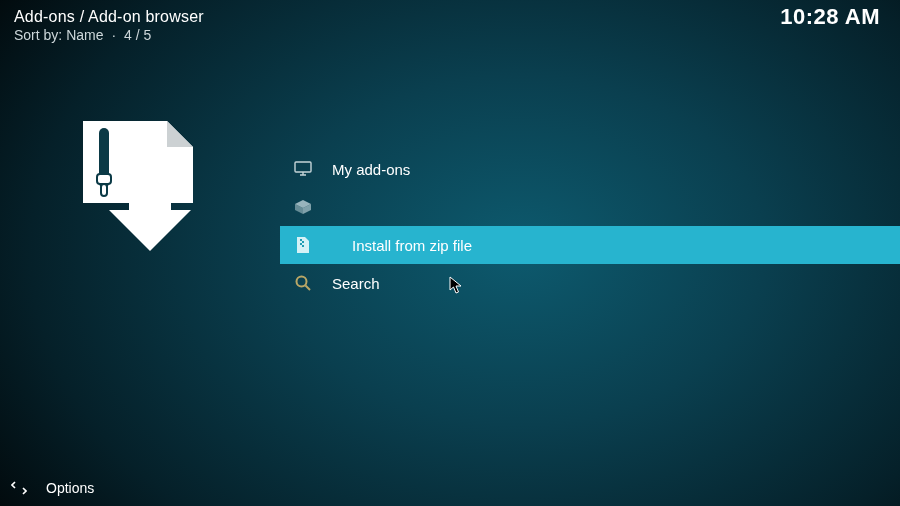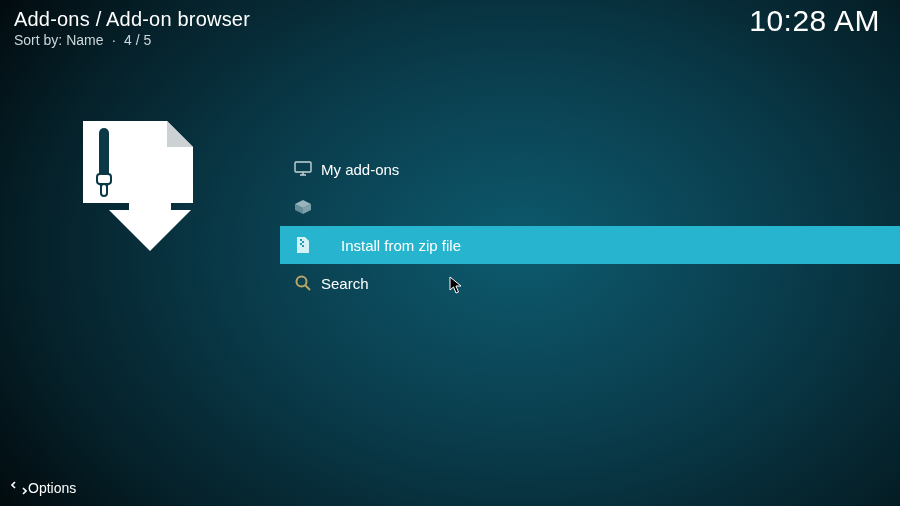--- a/index.html
+++ b/index.html
@@ -2,32 +2,32 @@
 <html><head>
   <meta charset="utf-8">
   <style>
     * { margin: 0; padding: 0; box-sizing: border-box; }
     html, body { width: 900px; height: 506px; overflow: hidden; font-family: Arial, Helvetica, sans-serif; color: #fff; }
     body {
       background: radial-gradient(ellipse 700px 500px at 520px 250px, #0d5a6e 0%, #0a3f4f 35%, #052029 70%, #000 100%);
       position: relative;
     }
     .header { position: absolute; top: 8px; left: 14px; }
-    .header .title { font-size: 20px; font-weight: 400; letter-spacing: .2px; }
+    .header .title { font-size: 16px; font-weight: 400; letter-spacing: .2px; }
     .header .sub { font-size: 14px; color: #cdd7da; margin-top: 1px; }
     .header .sub .dot { margin: 0 4px; }
-    .time { position: absolute; top: 4px; right: 20px; font-size: 30px; font-weight: 400; letter-spacing: .5px; }
+    .time { position: absolute; top: 4px; right: 20px; font-size: 22px; font-weight: 700; letter-spacing: .5px; }
     .sidebar { position: absolute; left: 0; top: 0; width: 280px; height: 100%; }
     .side-illus { position: absolute; left: 75px; top: 118px; }
     .menu { position: absolute; left: 280px; top: 150px; right: 0; }
-    .menu-item { display: flex; align-items: center; height: 38px; padding-left: 12px; gap: 7px; font-size: 15px; cursor: pointer; }
+    .menu-item { display: flex; align-items: center; height: 38px; padding-left: 12px; gap: 18px; font-size: 15px; cursor: pointer; }
     .menu-item .icon-slot { width: 22px; display: flex; justify-content: center; align-items: center; opacity: .85; }
     .menu-item.selected { background: #27b4cf; }
     .menu-item.selected .label { color: #fff; margin-left: 20px; }
-    .footer { position: absolute; left: 10px; bottom: 10px; display: flex; align-items: center; gap: 0; font-size: 14px; }
+    .footer { position: absolute; left: 10px; bottom: 10px; display: flex; align-items: center; gap: 18px; font-size: 14px; }
     .footer .icon-slot { width: 18px; display: flex; justify-content: center; }
     .cursor { position: absolute; left: 449px; top: 276px; pointer-events: none; }
     svg { display: block; }
   </style>
 </head>
 <body>
 
 <div class="header">
   <div class="title">Add-ons / Add-on browser</div>
   <div class="sub">

